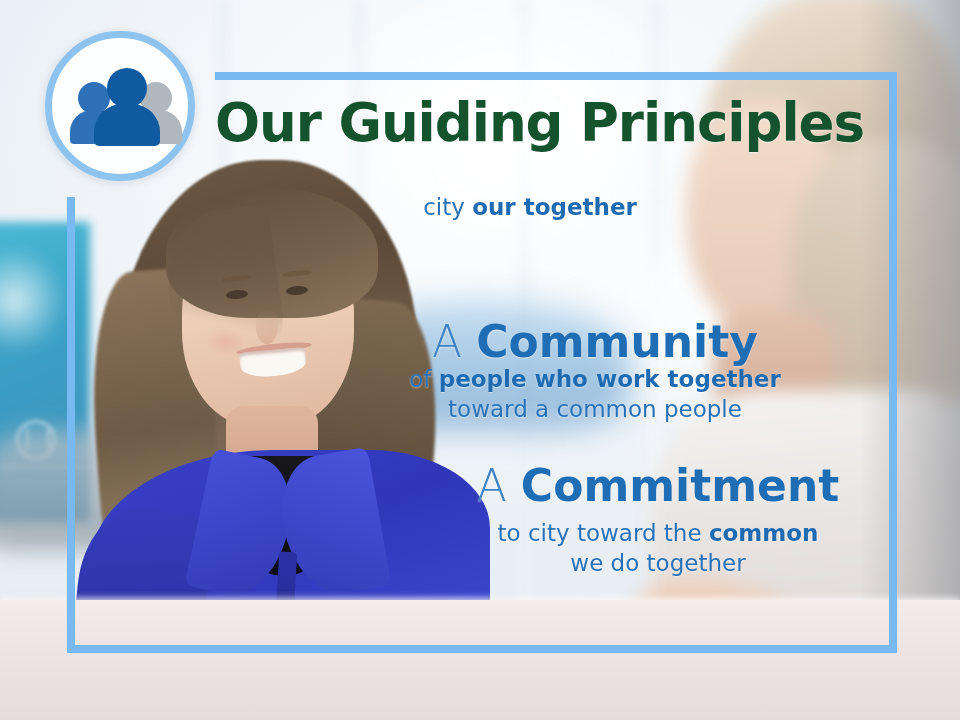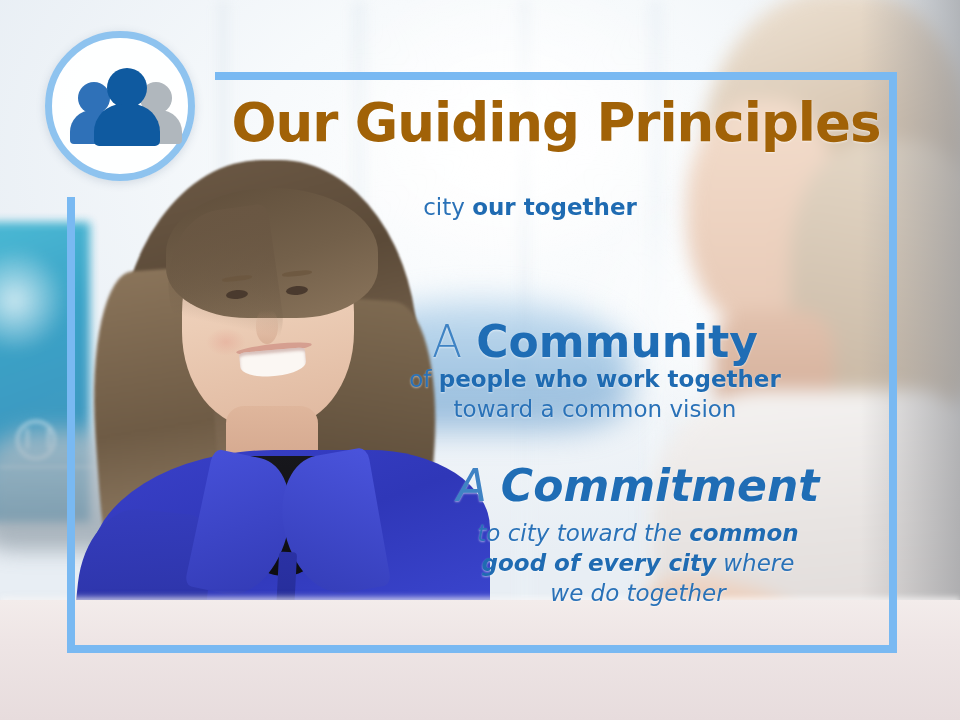--- a/index.html
+++ b/index.html
@@ -290,24 +290,24 @@
   .pi-left-head{left:4px;top:14px;width:32px;height:32px;background:#2f71b8;}
   .pi-left-body{left:-4px;top:42px;width:52px;height:34px;background:#2f71b8;border-radius:22px 22px 4px 4px;}
   .pi-right-head{left:66px;top:14px;width:32px;height:32px;background:#b0b7bd;}
   .pi-right-body{left:56px;top:42px;width:52px;height:34px;background:#b0b7bd;border-radius:22px 22px 4px 4px;}
   .pi-mid-head{left:33px;top:0px;width:40px;height:40px;background:#0f5aa0;}
   .pi-mid-body{left:20px;top:36px;width:66px;height:42px;background:#0f5aa0;border-radius:28px 28px 5px 5px;}
 
   
   .headline{
     position:absolute;left:215px;top:96px;width:682px;
-    text-align:center;
+    text-align:left;
     font-family:"DejaVu Sans","Liberation Sans",sans-serif;
     font-weight:bold;font-size:53px;line-height:1.02;
-    color:#a16207;letter-spacing:-1px;
+    color:#14532d;letter-spacing:-1px;
     text-shadow:0 1px 2px rgba(255,255,255,.6);
   }
   .block{position:absolute;text-align:center;}
   .big{
     font-family:"DejaVu Sans","Liberation Sans",sans-serif;
     font-size:44px;line-height:1.04;color:#2d79c0;white-space:nowrap;
     text-shadow:0 1px 2px rgba(255,255,255,.55);
   }
   .big .art{font-weight:300;color:#3f83c4;}
   .big .word{font-weight:bold;color:#1f6db5;}
@@ -317,21 +317,21 @@
     text-shadow:0 1px 2px rgba(255,255,255,.55);
   }
   .sub b{font-weight:bold;color:#1f6bb2;}
 
   .blk-covenant{left:300px;top:187px;width:460px;}
   .blk-covenant .sub{margin-top:6px;}
 
   .blk-community{left:350px;top:319px;width:490px;}
   .blk-community .sub{}
 
-  .blk-commitment{left:388px;top:463px;width:500px;font-style:italic;}
+  .blk-commitment{left:408px;top:463px;width:500px;}
   .blk-commitment .sub{margin-top:10px;}
 </style>
 </head>
 <body>
 
 <div id="stage">
 
   <div class="photo">
     <div class="bg-base"></div>
     <div class="mullion m1"></div>
@@ -424,29 +424,28 @@
       </div>
   </div>
 
   <div class="block blk-community">
     <div class="big">
       <span class="art">A</span> 
       <span class="word">Community</span>
     </div>
     <div class="sub">
         <div><span>of </span><b>people who work together</b></div>
-        <div><span>toward a common vision</span></div>
+        <div><span>toward a common people</span></div>
       </div>
   </div>
 
   <div class="block blk-commitment">
     <div class="big">
       <span class="art">A</span> 
       <span class="word">Commitment</span>
     </div>
     <div class="sub">
         <div><span>to city toward the </span><b>common</b></div>
-        <div><b>good of every city</b><span> where</span></div>
         <div><span>we do together</span></div>
       </div>
   </div>
 
 </div>
 
 </body></html>

